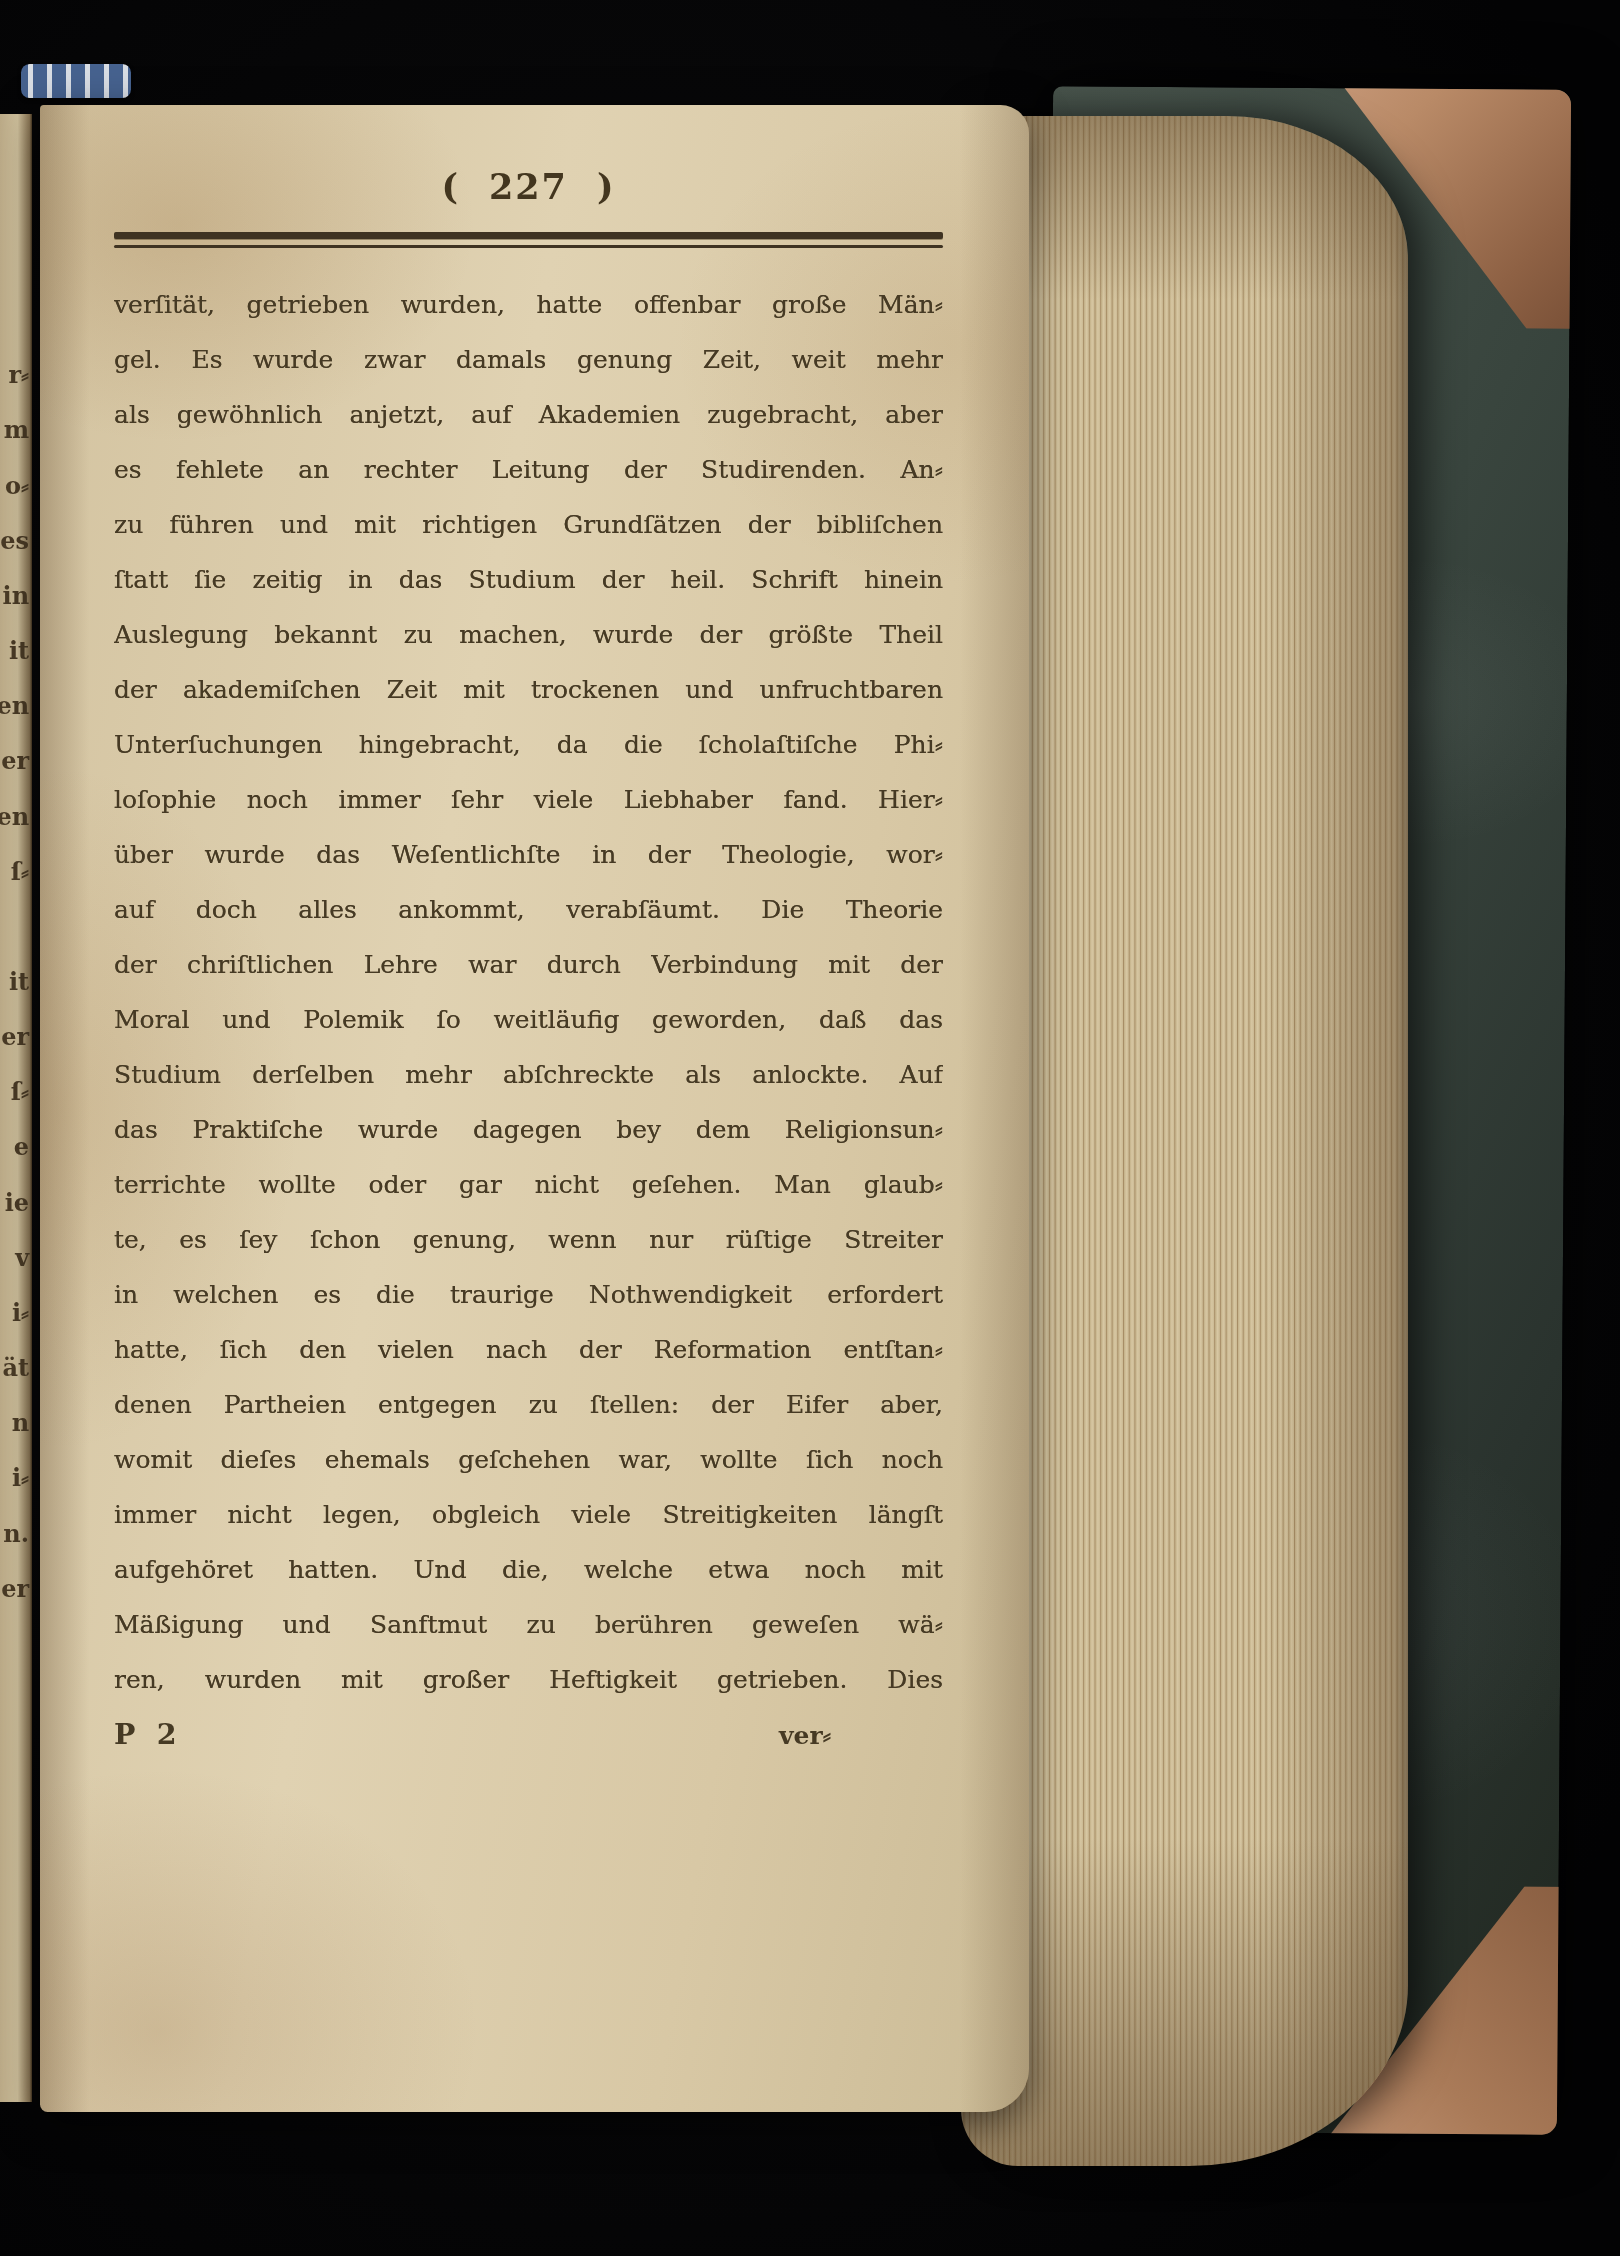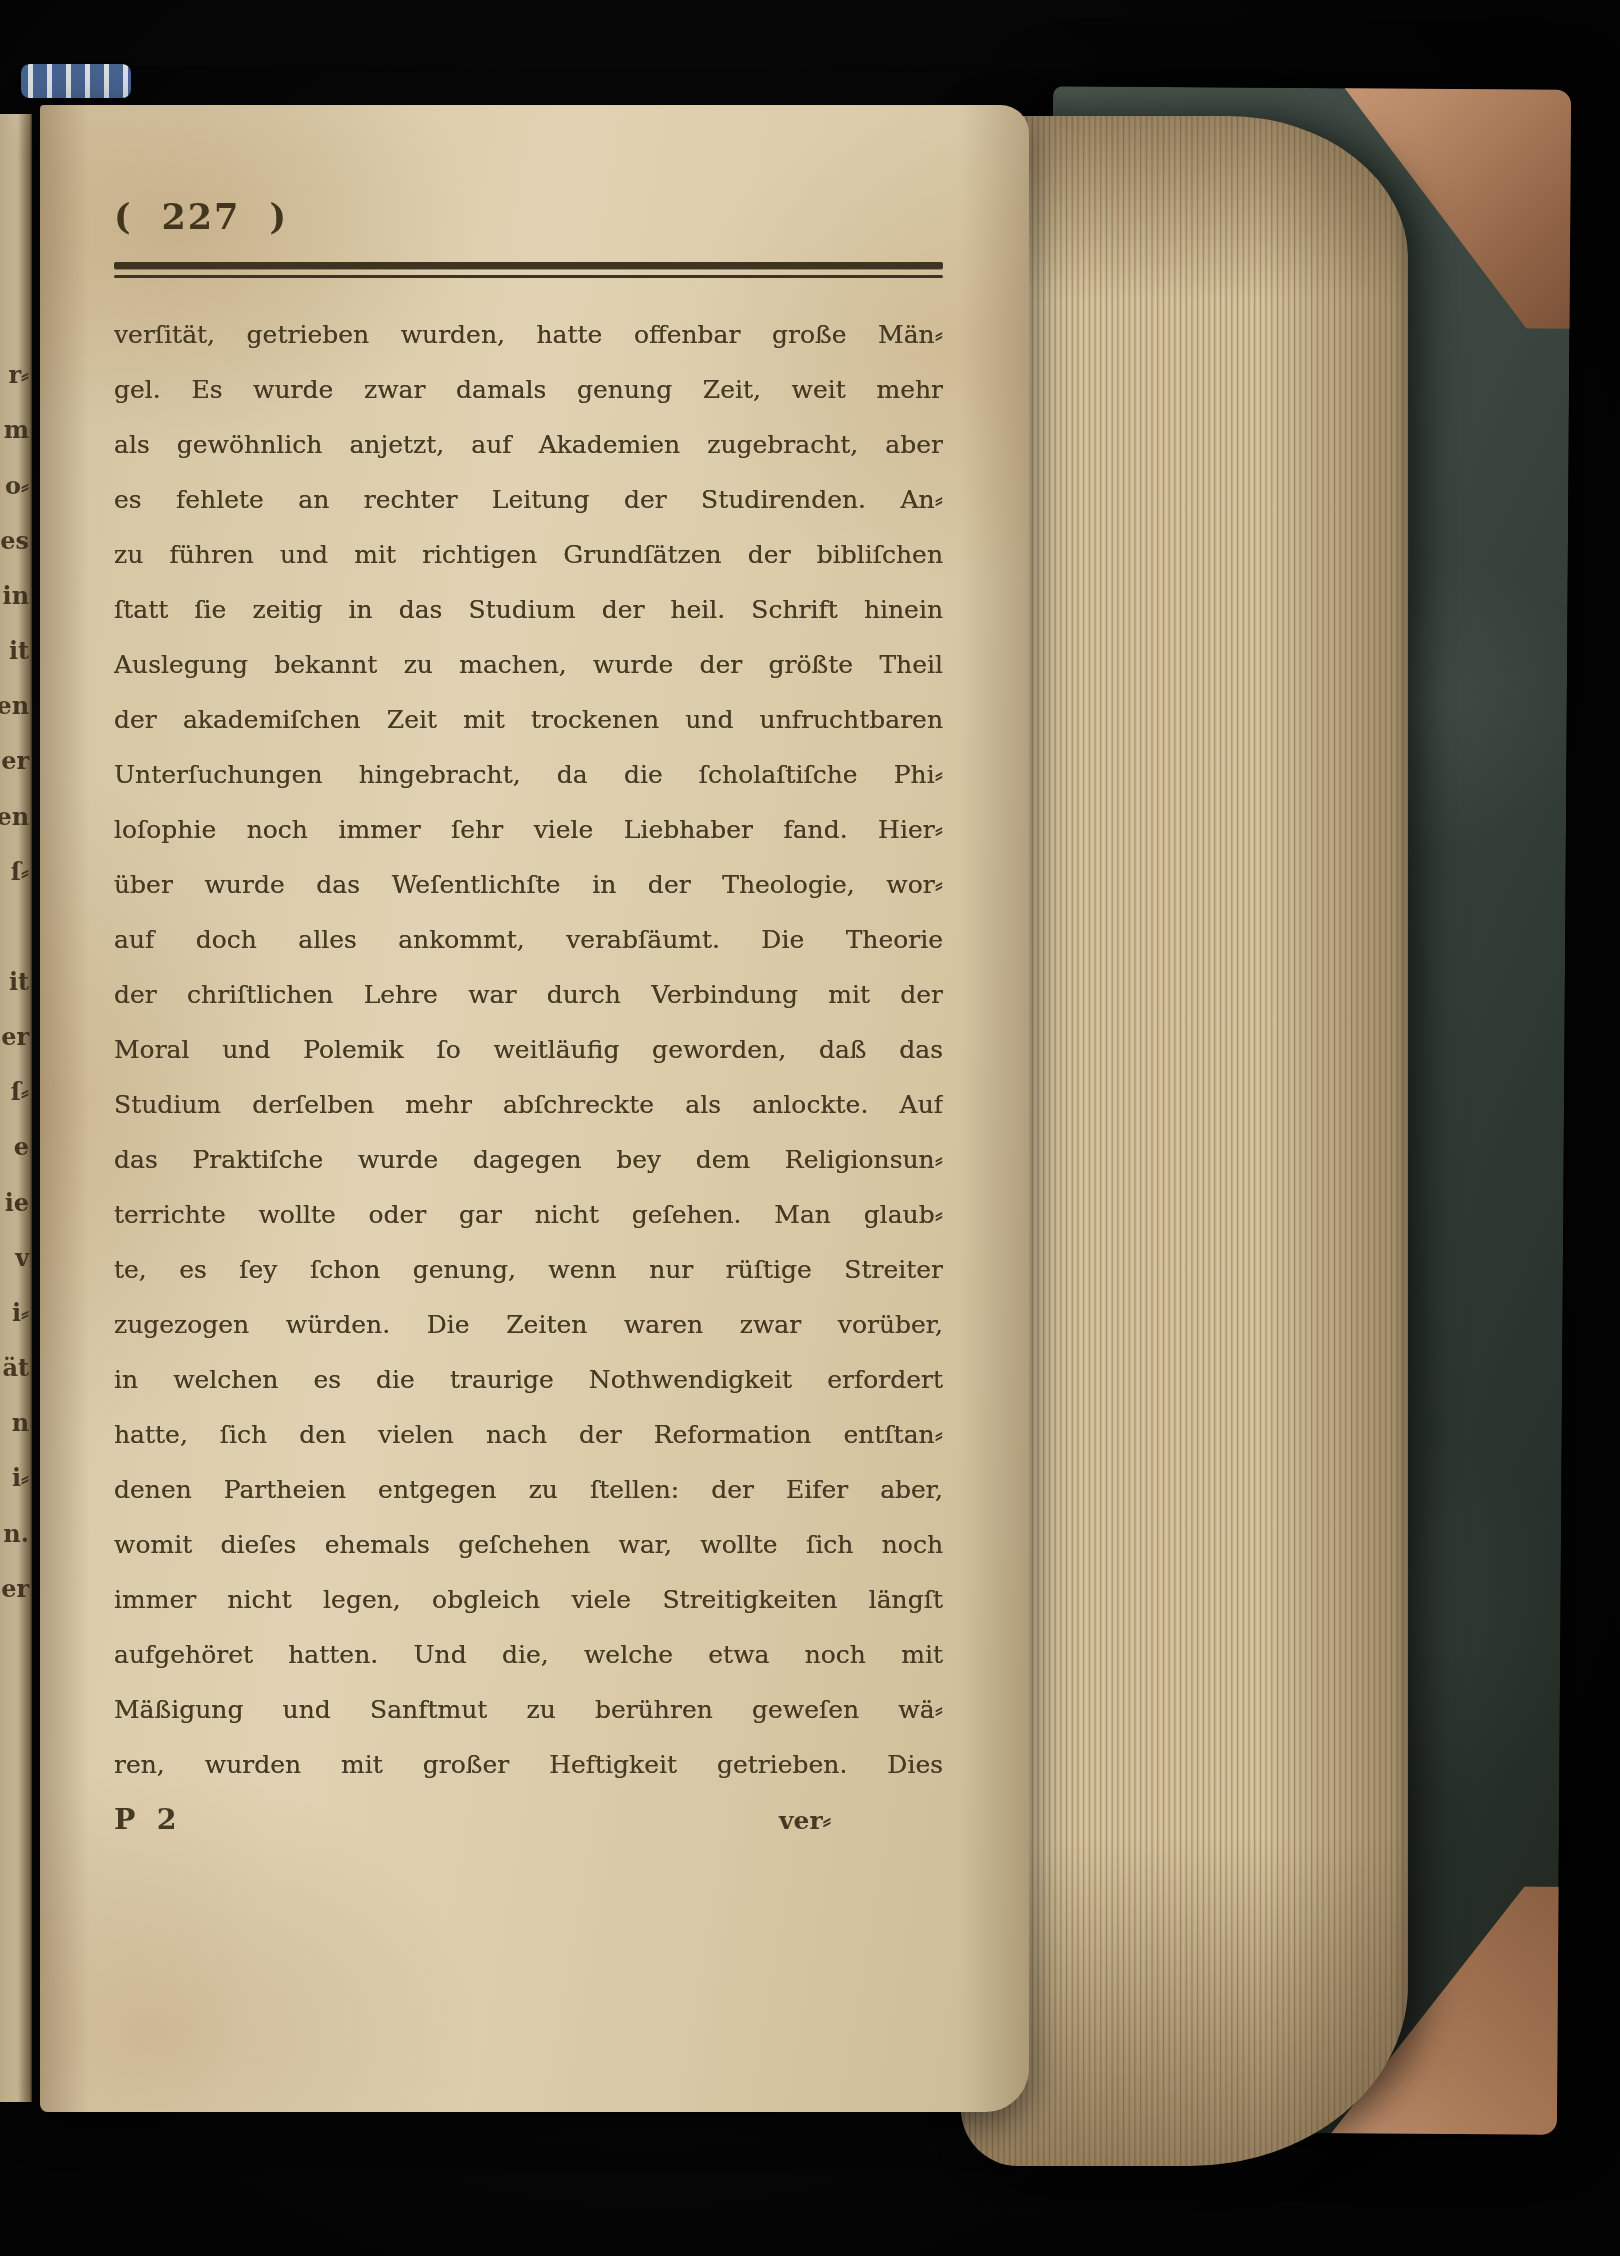--- a/index.html
+++ b/index.html
@@ -104,21 +104,22 @@
       radial-gradient(533px 438px at 12% 96%, rgba(140,100,55,0.22), rgba(140,100,55,0) 60%),
       linear-gradient(90deg, rgba(80,55,28,0.30) 0%, rgba(80,55,28,0) 5%),
       linear-gradient(90deg, rgba(80,55,28,0) 93%, rgba(80,55,28,0.25) 100%),
       linear-gradient(100deg, #d3c3a0 0%, #e0d2b2 40%, #d8c8a5 72%, #cbbb96 100%);
     box-shadow: 0 11.4px 42px rgba(0,0,0,0.55);
     z-index: 4;
   }
   .content { margin: 0 86px 0 74px; }
 
   .page-header {
-    padding-top: 91px;
+    padding-top: 61px;
+    text-align: center;
     font-size: 35px;
     font-weight: bold;
     color: #43361f;
     word-spacing: 15px;
     letter-spacing: 1.9px;
   }
   .rule { background: #3f3322; border-radius: 1.9px; }
   .rule-thick { height: 6.7px; margin-top: 25px; box-shadow: 0 1px 0 rgba(60,45,20,0.4); }
   .rule-thin  { height: 2.9px; margin-top: 6.7px; }
 
@@ -216,21 +217,20 @@
           <div class="line">Unterſuchungen hingebracht, da die ſcholaſtiſche Phi⸗</div>
           <div class="line">loſophie noch immer ſehr viele Liebhaber fand.  Hier⸗</div>
           <div class="line">über wurde das Weſentlichſte in der Theologie, wor⸗</div>
           <div class="line">auf doch alles ankommt, verabſäumt.  Die Theorie</div>
           <div class="line">der chriſtlichen Lehre war durch Verbindung mit der</div>
           <div class="line">Moral und Polemik ſo weitläufig geworden, daß das</div>
           <div class="line">Studium derſelben mehr abſchreckte als anlockte. Auf</div>
           <div class="line">das Praktiſche wurde dagegen bey dem Religionsun⸗</div>
           <div class="line">terrichte wollte oder gar nicht geſehen.  Man glaub⸗</div>
           <div class="line">te, es ſey ſchon genung, wenn nur rüſtige Streiter</div>
-          <div class="line">zugezogen würden.  Die Zeiten waren zwar vorüber,</div>
           <div class="line">in welchen es die traurige Nothwendigkeit erfordert</div>
           <div class="line">hatte, ſich den vielen nach der Reformation entſtan⸗</div>
           <div class="line">denen Partheien entgegen zu ſtellen: der Eifer aber,</div>
           <div class="line">womit dieſes ehemals geſchehen war, wollte ſich noch</div>
           <div class="line">immer nicht legen, obgleich viele Streitigkeiten längſt</div>
           <div class="line">aufgehöret hatten.  Und die, welche etwa noch mit</div>
           <div class="line">Mäßigung und Sanftmut zu berühren geweſen wä⸗</div>
           <div class="line">ren, wurden mit großer Heftigkeit getrieben.  Dies</div>
         </div>
 

